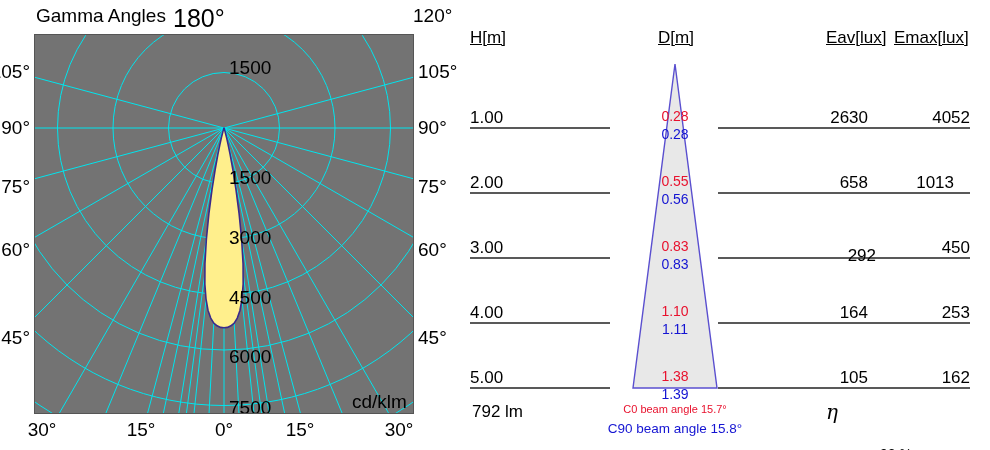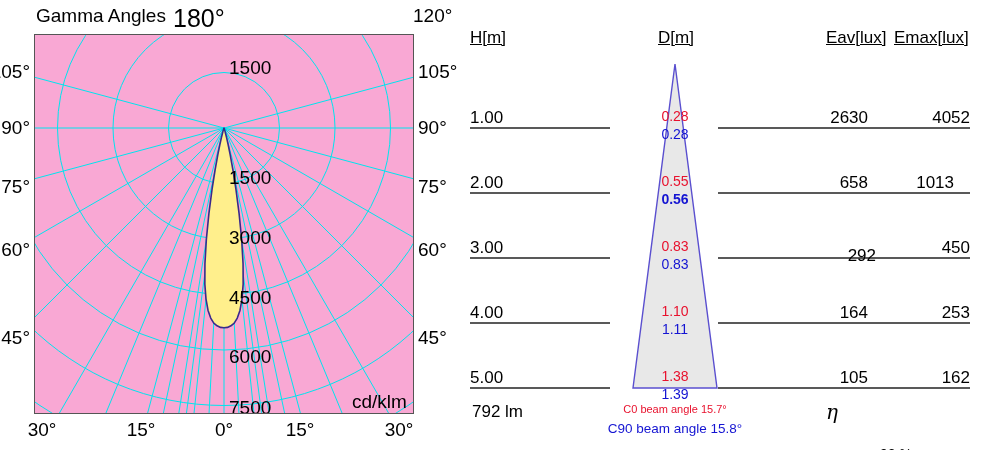--- a/index.html
+++ b/index.html
@@ -17,21 +17,21 @@
 
   
   #polar-panel{position:absolute;left:0;top:0;width:460px;height:450px;}
 
   #polar-title{left:36px;top:6px;font-size:19px;}
   #polar-top-180{left:173px;top:6px;font-size:25px;}
   #polar-top-120{left:395px;top:6px;font-size:19px;margin-left:18px;}
 
   #polar-box{
     position:absolute;left:34px;top:34px;width:380px;height:380px;
-    border:1.5px solid #555;box-sizing:border-box;background:#f9a8d4;
+    border:1.5px solid #555;box-sizing:border-box;background:#737373;
     overflow:hidden;
   }
   #polar-svg{position:absolute;left:0;top:0;}
 
   .gamma-left{font-size:19px;text-align:right;width:62px;}
   .gamma-right{font-size:19px;text-align:left;}
   .bottom-ang{font-size:19px;text-align:center;width:56px;}
 
   .ring-lab{position:absolute;font-size:19px;color:#000;white-space:nowrap;}
   #cd-unit{left:352px;top:392px;font-size:19px;}
@@ -157,21 +157,21 @@
     <div class="th" style="left:434px;top:28px;">Emax[lux]</div>
 
     <div class="cell-h" style="left:10px;top:108px;">1.00</div>
     <div class="d-red" style="left:175px;top:108px;width:80px;">0.28</div>
     <div class="d-blue" style="left:175px;top:126px;width:80px;">0.28</div>
     <div class="cell-num" style="left:312px;top:108px;width:96px;">2630</div>
     <div class="cell-num" style="left:420px;top:108px;width:90px;">4052</div>
 
     <div class="cell-h" style="left:10px;top:173px;">2.00</div>
     <div class="d-red" style="left:175px;top:173px;width:80px;">0.55</div>
-    <div class="d-blue" style="left:175px;top:191px;width:80px;font-weight:bold;">0.56</div>
+    <div class="d-blue" style="left:175px;top:191px;width:80px;">0.56</div>
     <div class="cell-num" style="left:312px;top:173px;width:96px;">658</div>
     <div class="cell-num" style="left:404px;top:173px;width:90px;">1013</div>
 
     <div class="cell-h" style="left:10px;top:238px;">3.00</div>
     <div class="d-red" style="left:175px;top:238px;width:80px;">0.83</div>
     <div class="d-blue" style="left:175px;top:256px;width:80px;">0.83</div>
     <div class="cell-num" style="left:320px;top:238px;width:96px;margin-top:8px;">292</div>
     <div class="cell-num" style="left:420px;top:238px;width:90px;">450</div>
 
     <div class="cell-h" style="left:10px;top:303px;">4.00</div>

